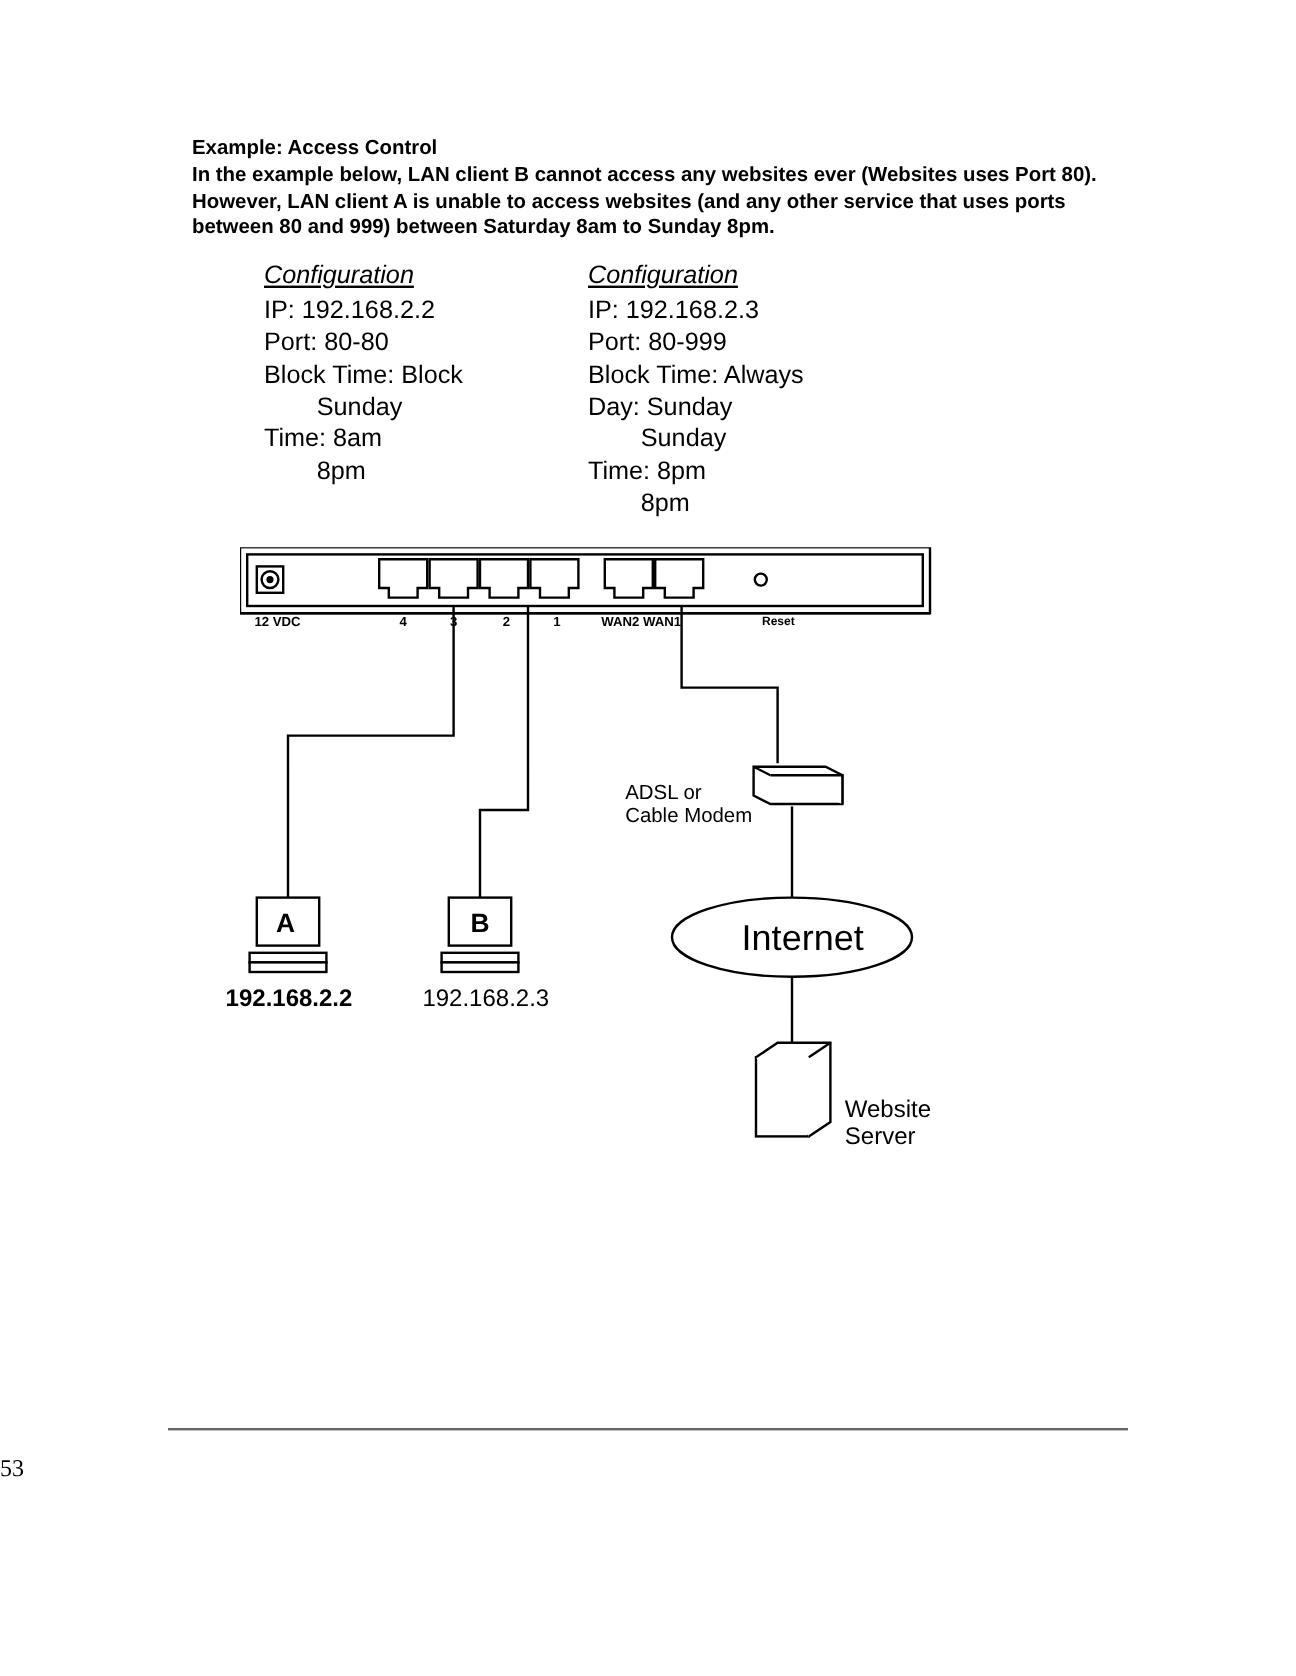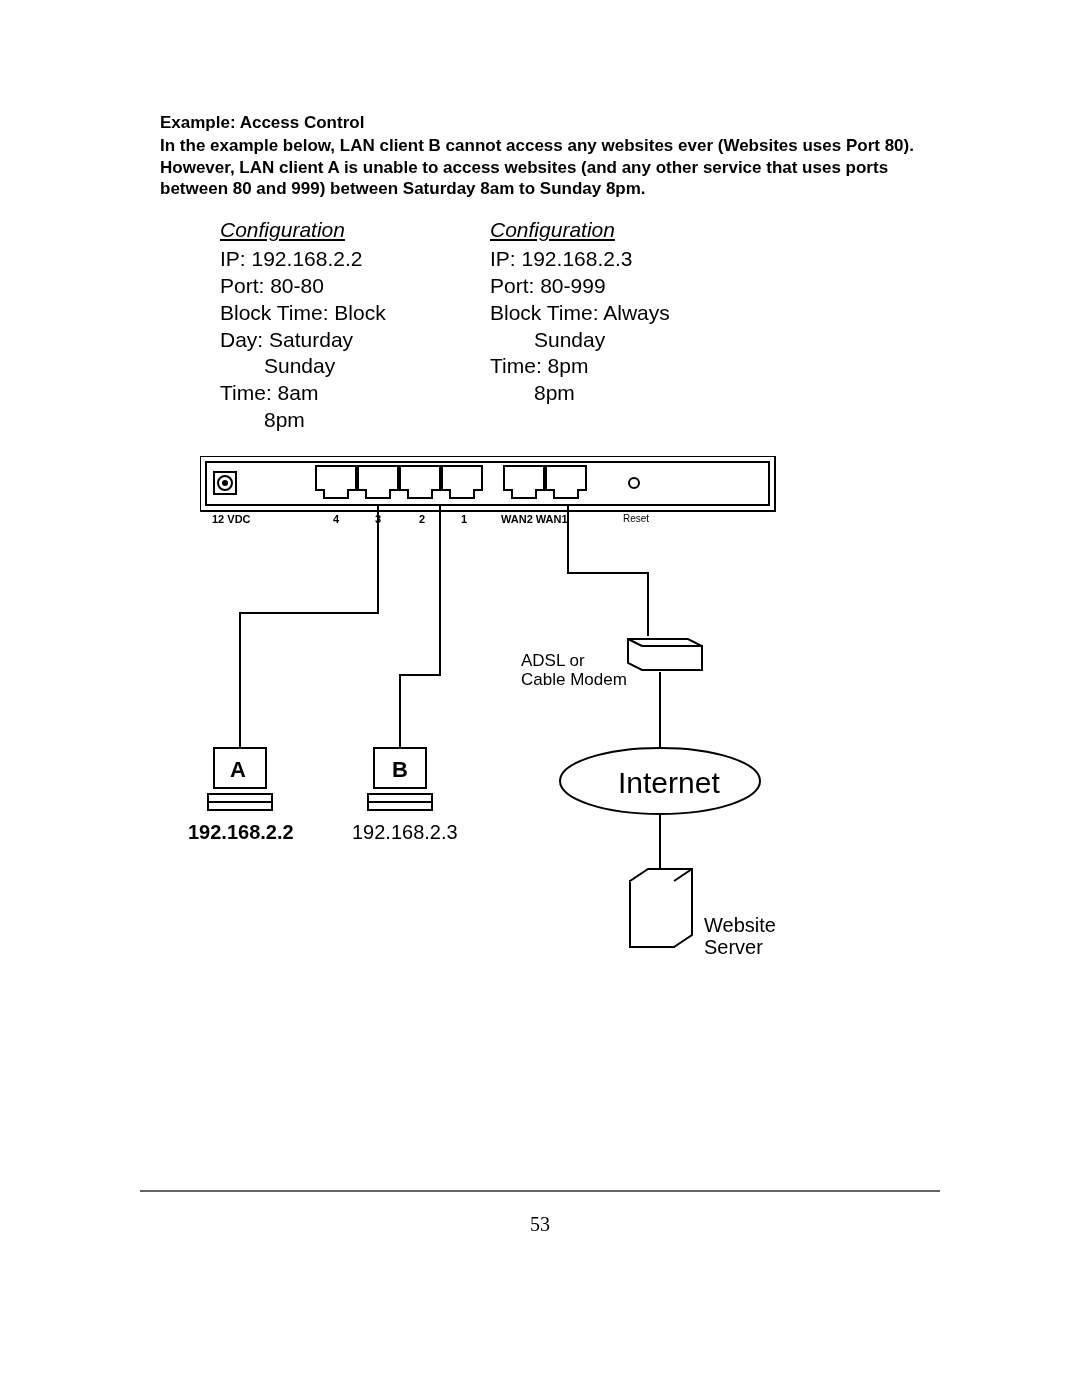--- a/index.html
+++ b/index.html
@@ -59,69 +59,68 @@
     font-family: Arial, Helvetica, sans-serif;
     line-height: 1.12;
     color: #000;
   }
   .lbl-dc       { left: 12px;  top: 57px;  font-size: 11px; font-weight: bold; }
   .lbl-port4    { left: 133px; top: 57px;  font-size: 11px; font-weight: bold; }
   .lbl-port3    { left: 175px; top: 57px;  font-size: 11px; font-weight: bold; }
   .lbl-port2    { left: 219px; top: 57px;  font-size: 11px; font-weight: bold; }
   .lbl-port1    { left: 261px; top: 57px;  font-size: 11px; font-weight: bold; }
   .lbl-wan      { left: 301px; top: 57px;  font-size: 11px; font-weight: bold; }
-  .lbl-reset    { left: 423px; top: 57px;  font-size: 10px; font-weight: normal; }
+  .lbl-reset    { left: 435px; top: 57px;  font-size: 10px; font-weight: bold; }
   .lbl-modem    { left: 321px; top: 195px; font-size: 17px; }
   .lbl-a        { left: 30px;  top: 302px; font-size: 22px; font-weight: bold; }
   .lbl-b        { left: 192px; top: 302px; font-size: 22px; font-weight: bold; }
   .lbl-ipA      { left: -12px; top: 365px; font-size: 20px; font-weight: bold; }
   .lbl-ipB      { left: 152px; top: 365px; font-size: 20px; }
   .lbl-internet { left: 418px; top: 310px; font-size: 30px; }
   .lbl-server   { left: 504px; top: 438px; font-size: 20px; margin-top: 20px; }
   .hr {
     position: absolute;
     left: 140px; right: 140px;
     bottom: 205px;
     border: 0;
     border-top: 2px solid #666;
     margin: 0;
   }
   .page-num {
     position: absolute;
     left: 0; right: 0;
     bottom: 160px;
-    text-align: center;
     font-family: "Times New Roman", Times, serif;
     font-size: 20px;
   }
 </style>
 </head>
 <body>
 
 <div class="page">
 
   <div class="heading">Example: Access Control</div>
   <div class="body-text">In the example below, LAN client B cannot access any websites ever (Websites uses Port 80). However, LAN client A is unable to access websites (and any other service that uses ports between 80 and 999) between Saturday 8am to Sunday 8pm.</div>
 
   <div class="configs">
     <div class="config-col">
       <div class="config-title">Configuration</div>
       <div>IP: 192.168.2.2</div>
       <div>Port: 80-80</div>
       <div>Block Time: Block</div>
-      <div>Day: Saturday</div>
       <div style="padding-left:44px;">Sunday</div>
       <div>Time: 8am</div>
       <div style="padding-left:44px;">8pm</div>
     </div>
     <div class="config-col">
       <div class="config-title">Configuration</div>
       <div>IP: 192.168.2.3</div>
       <div>Port: 80-999</div>
       <div>Block Time: Always</div>
+      <div>Day: Sunday</div>
       <div style="padding-left:44px;">Sunday</div>
       <div>Time: 8pm</div>
       <div style="padding-left:44px;">8pm</div>
     </div>
   </div>
 
   <div class="diagram-wrap">
     <svg class="diagram-svg" viewBox="0 0 610 530" xmlns="http://www.w3.org/2000/svg">
       <g fill="none" stroke="#000" stroke-width="2">
 

